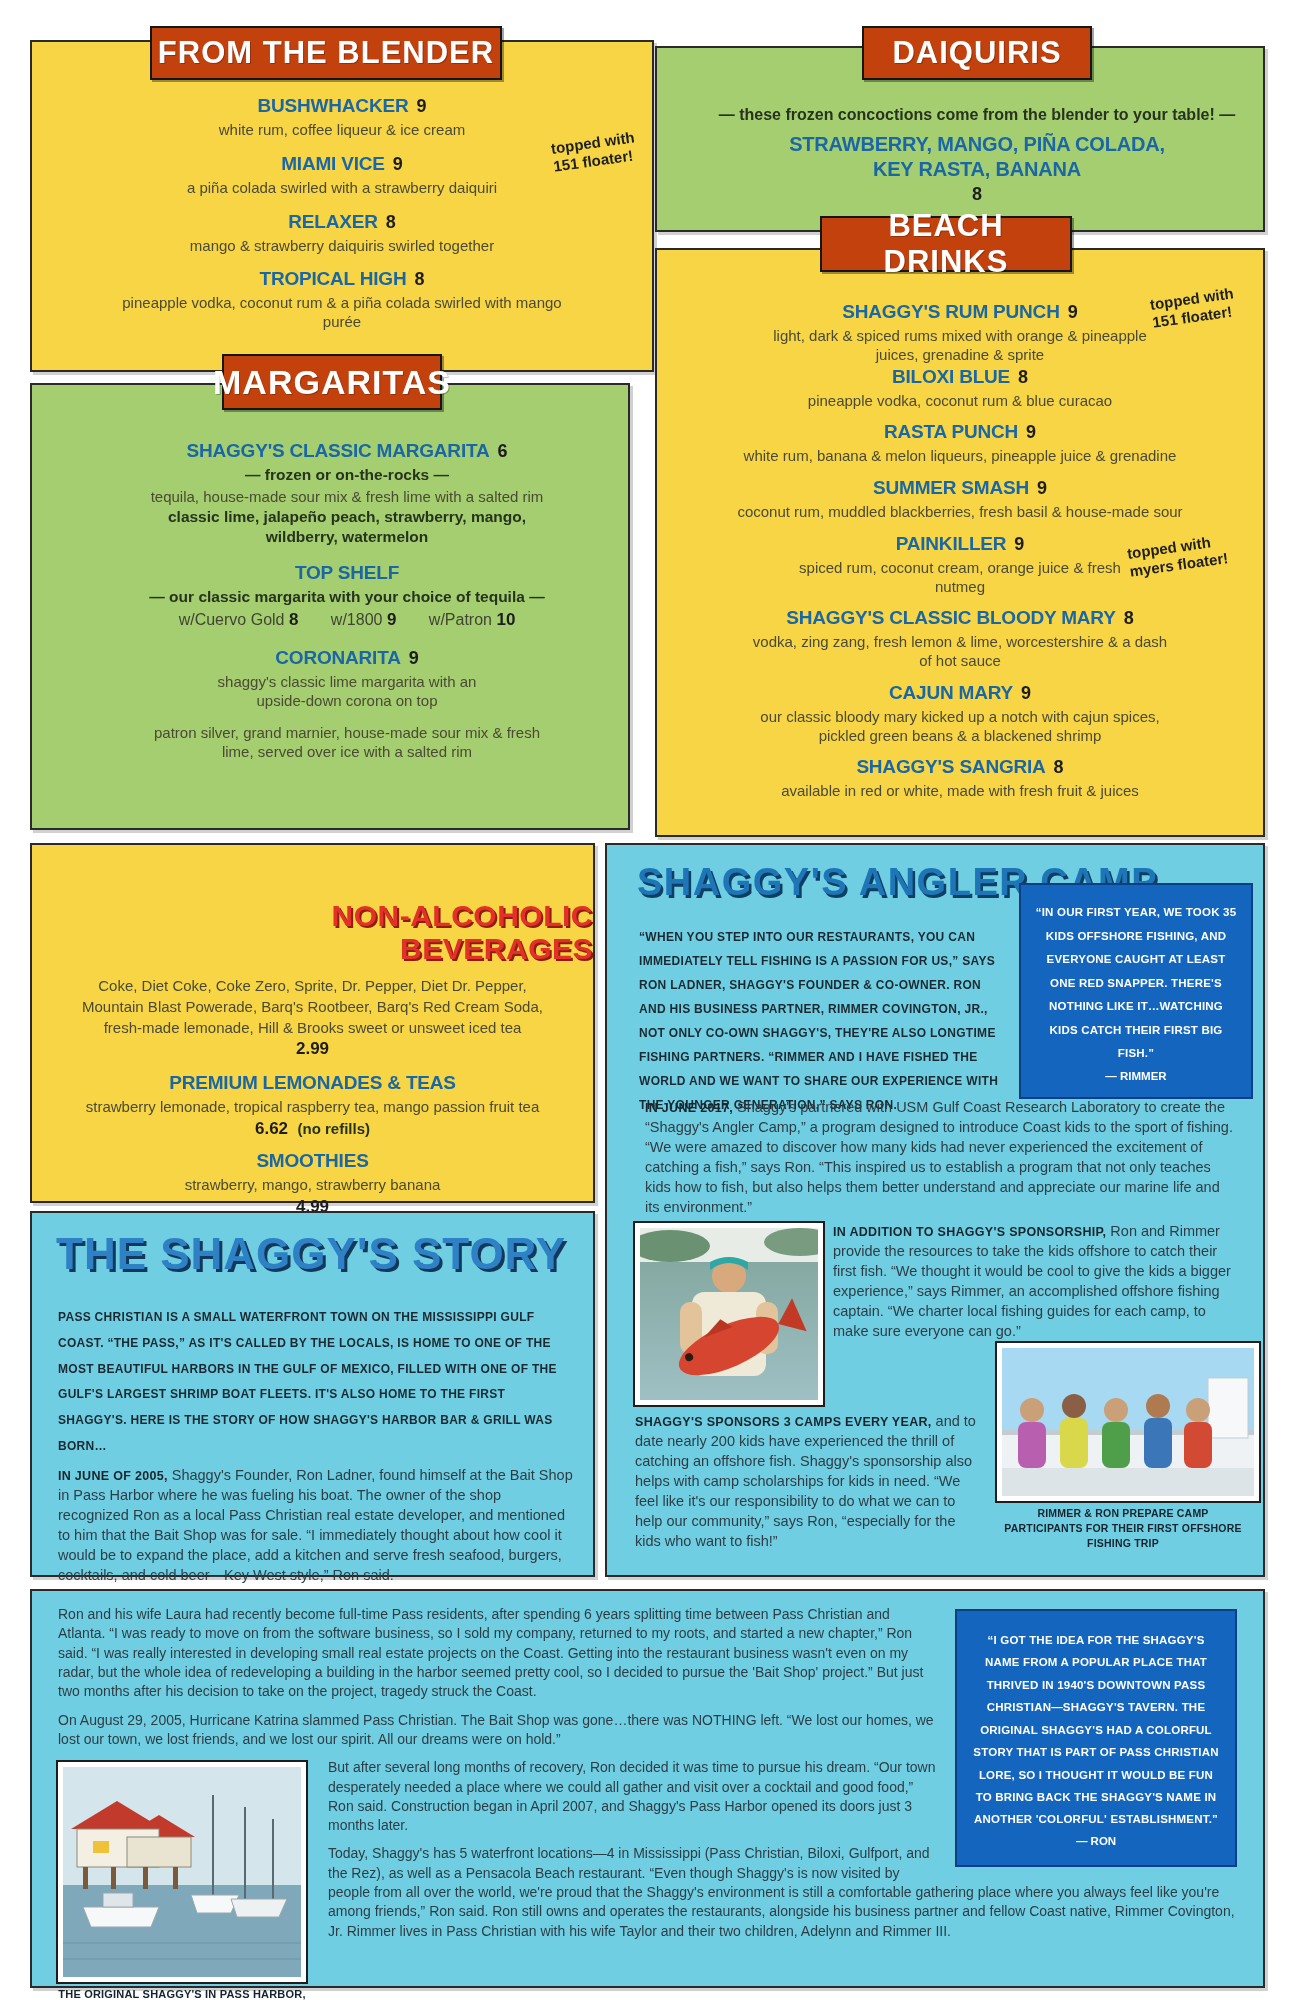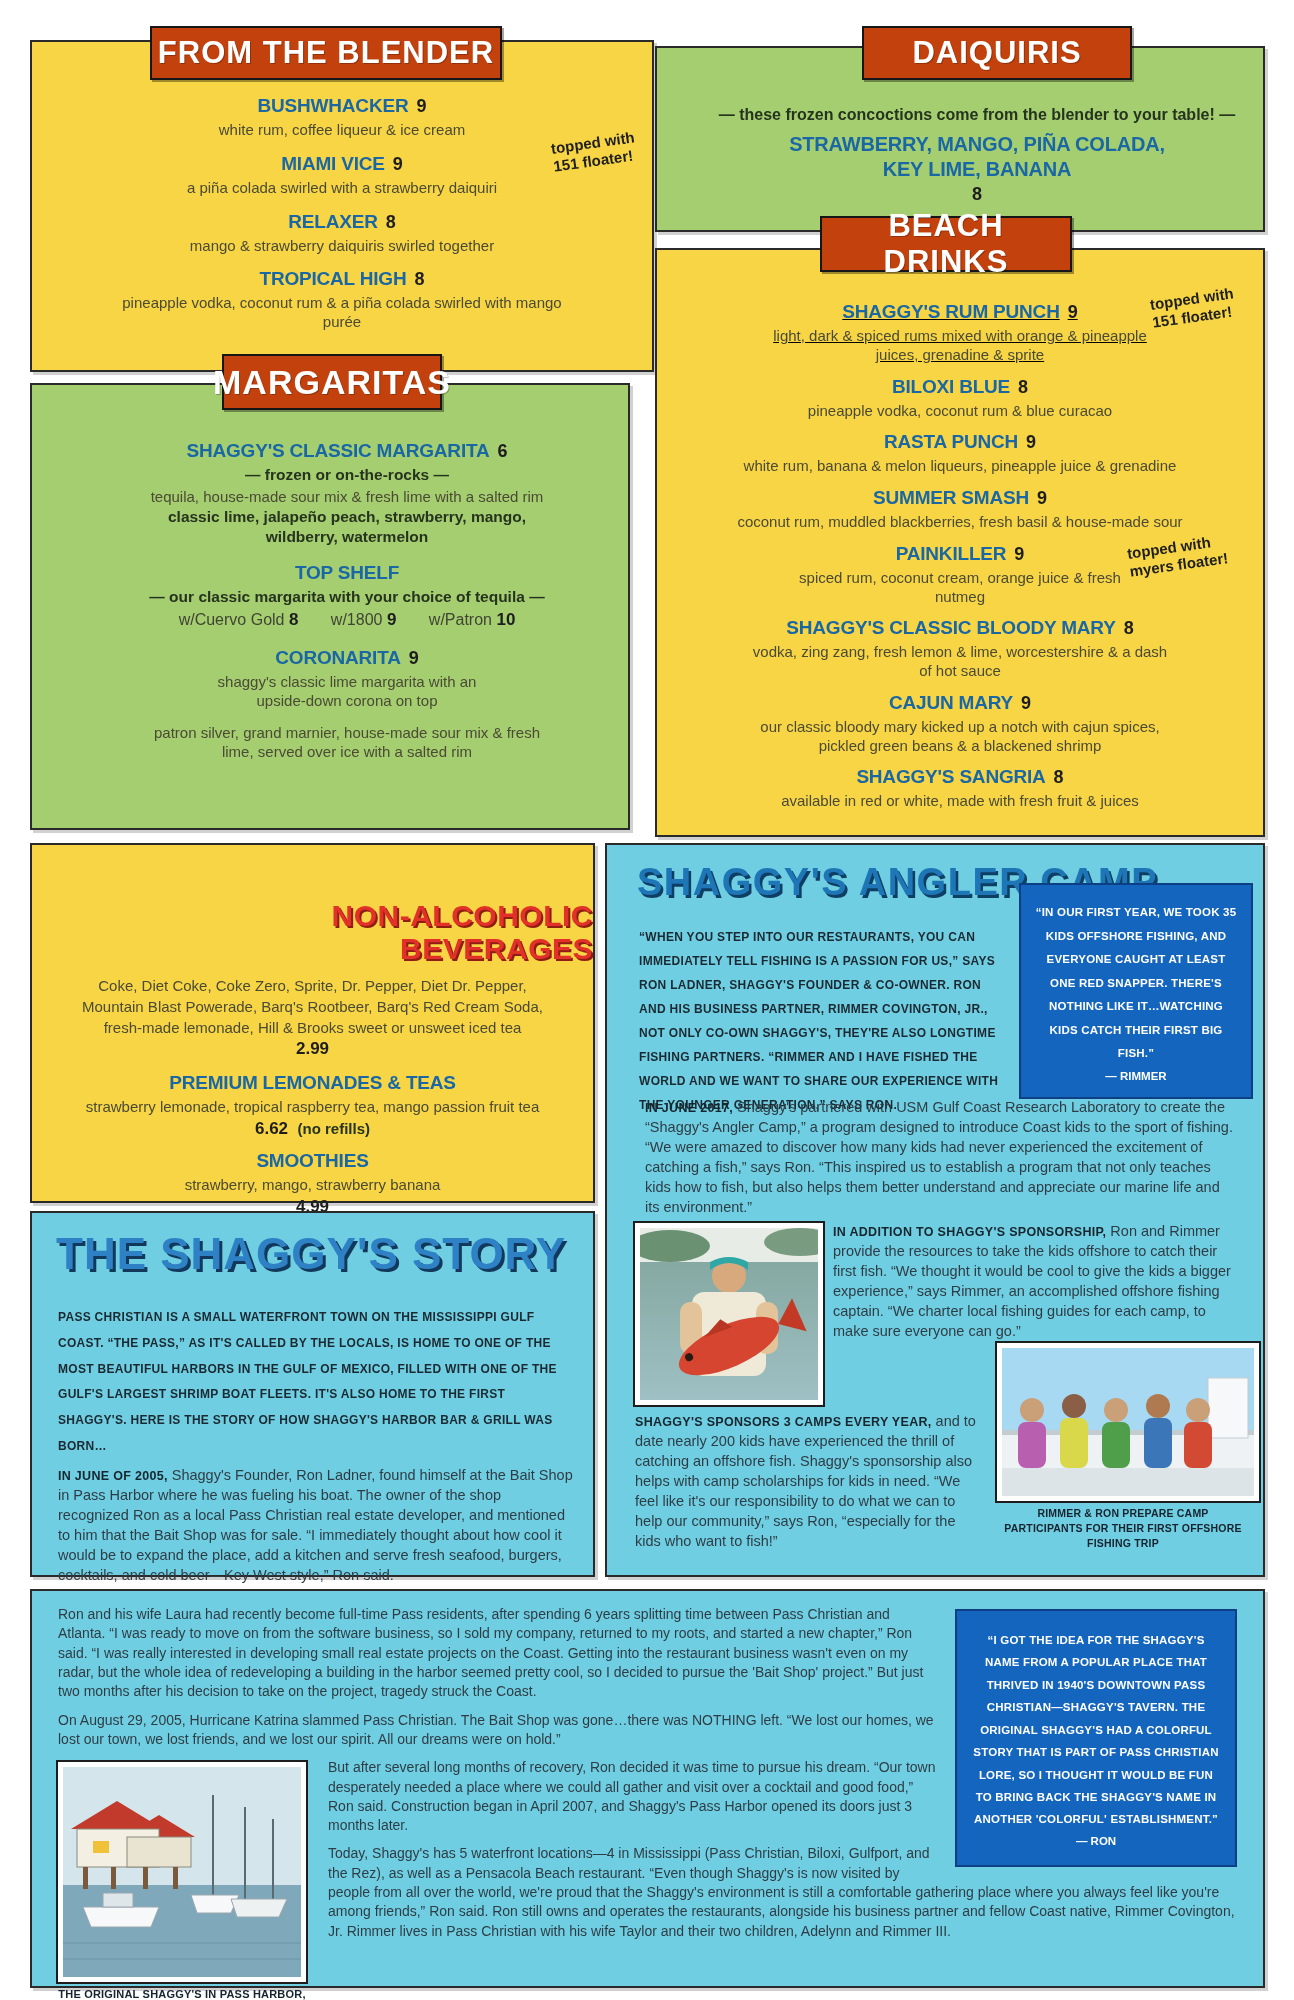--- a/index.html
+++ b/index.html
@@ -122,30 +122,30 @@
       </div>
     </div>
   </div>
   <div class="banner" style="left:222px;top:354px;width:220px;height:56px;font-size:34px;">MARGARITAS</div>
 
   <div class="panel green" style="left:655px;top:46px;width:610px;height:186px;">
     <div class="center" style="padding-top:56px;">
       <div class="subline" style="font-size:16px;">— these frozen concoctions come from the blender to your table! —</div>
       <div style="margin-top:6px;">
         <div class="iname" style="font-size:20px;line-height:25px;">STRAWBERRY, MANGO, PIÑA COLADA,</div>
-        <div class="iname" style="font-size:20px;line-height:25px;">KEY LIME, BANANA</div>
+        <div class="iname" style="font-size:20px;line-height:25px;">KEY RASTA, BANANA</div>
       </div>
       <div class="bigprice" style="font-size:18px;">8</div>
     </div>
   </div>
-  <div class="banner" style="left:862px;top:26px;width:270px;height:54px;font-size:31px;">DAIQUIRIS</div>
+  <div class="banner" style="left:862px;top:26px;width:230px;height:54px;font-size:31px;">DAIQUIRIS</div>
 
   <div class="panel yellow" style="left:655px;top:248px;width:610px;height:589px;">
     <div style="padding-top:50px;">
-      <div class="item" style="margin-bottom:10px;text-decoration:underline;">
+      <div class="item" style="margin-bottom:0;">
         <div class="iline"><span class="iname">SHAGGY'S RUM PUNCH</span><span class="iprice">9</span></div>
         <div class="desc w380">light, dark &amp; spiced rums mixed with orange &amp; pineapple juices, grenadine &amp; sprite</div>
       </div>
       <div class="item" style="margin-bottom:10px;">
         <div class="iline"><span class="iname">BILOXI BLUE</span><span class="iprice">8</span></div>
         <div class="desc w460">pineapple vodka, coconut rum &amp; blue curacao</div>
       </div>
       <div class="item" style="margin-bottom:10px;">
         <div class="iline"><span class="iname">RASTA PUNCH</span><span class="iprice">9</span></div>
         <div class="desc w520">white rum, banana &amp; melon liqueurs, pineapple juice &amp; grenadine</div>

